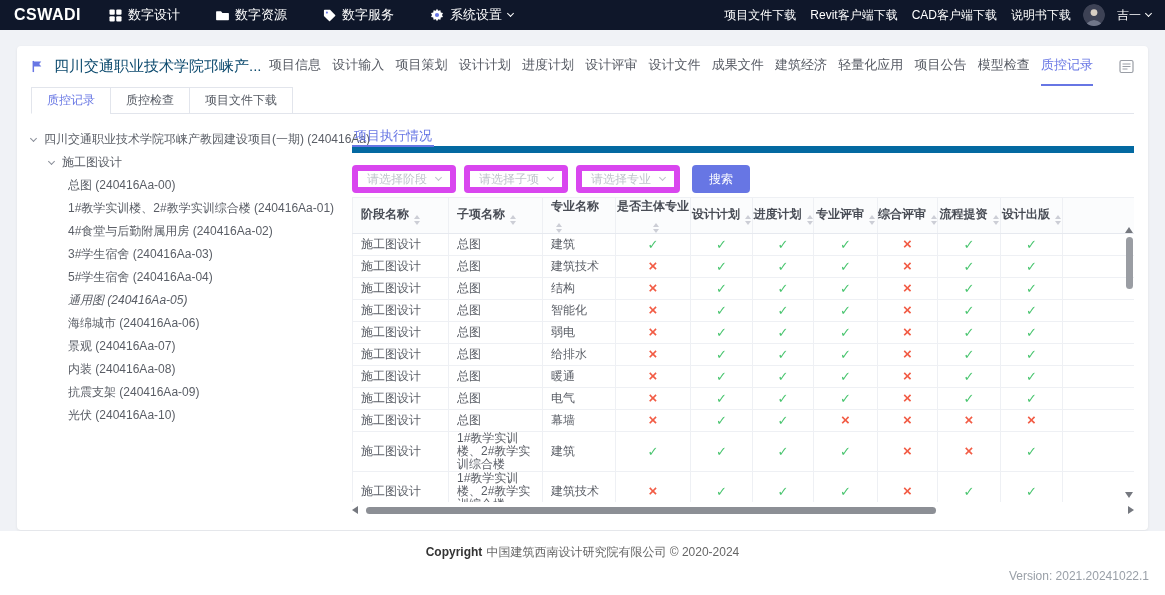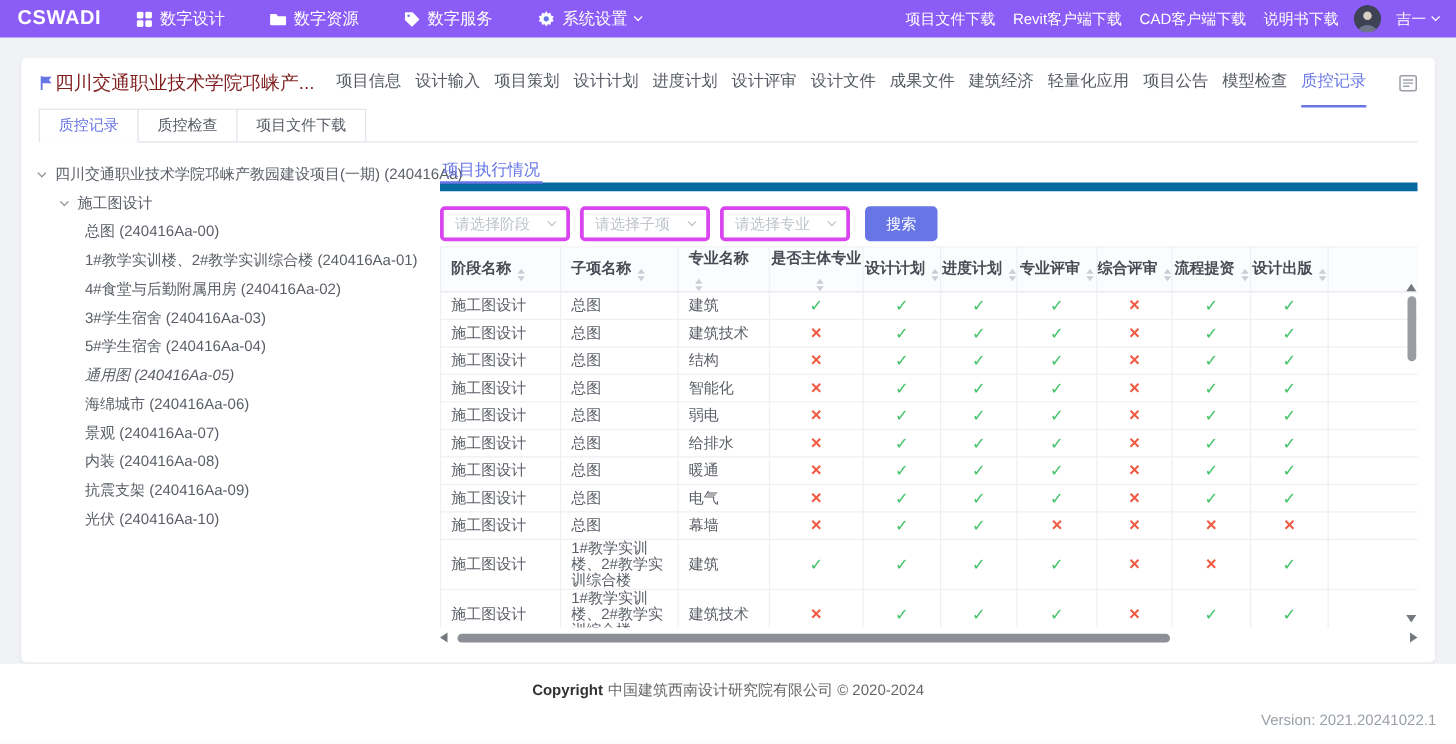--- a/index.html
+++ b/index.html
@@ -3,37 +3,37 @@
 <meta charset="utf-8">
 <style>
   * { box-sizing: border-box; }
   html,body { margin:0; padding:0; }
   body {
     width:1165px; height:595px; overflow:hidden; position:relative;
     background:#f0f2f6;
     font-family:"Liberation Sans","DejaVu Sans",sans-serif;
   }
   
-  .navbar { height:30px; background:#8b5cf6; display:flex; align-items:center; padding:0 14px; color:#fff; }
+  .navbar { height:30px; background:#0f172a; display:flex; align-items:center; padding:0 14px; color:#fff; }
   .logo { font-weight:bold; font-size:16px; letter-spacing:.5px; margin-right:28px; }
   .nav-menu { display:flex; gap:36px; font-size:13px; }
   .nav-item { display:flex; align-items:center; gap:6px; cursor:pointer; }
   .nav-item .ico { display:flex; align-items:center; }
   .nav-right { margin-left:auto; display:flex; align-items:center; gap:12px; font-size:12px; }
   .nav-links { display:flex; gap:14px; }
   .nav-link { cursor:pointer; }
   .chev-w { width:5px; height:5px; border-right:1.2px solid #fff; border-bottom:1.2px solid #fff;
             transform:rotate(45deg); display:inline-block; margin-top:-3px; }
   .avatar { width:22px; height:22px; border-radius:50%; overflow:hidden; flex:none; cursor:pointer; }
   .user-menu { display:flex; align-items:center; gap:5px; cursor:pointer; }
   
   .card { margin:16px 17px 0; background:#fff; border-radius:4px; height:484px; padding:0 14px;
           box-shadow:0 1px 3px rgba(0,0,0,.07); position:relative; }
   .title-row { height:40px; display:flex; align-items:center; }
-  .proj-title { display:flex; align-items:center; gap:0; color:#7f1d1d; font-size:15px; width:232px; flex:none; }
+  .proj-title { display:flex; align-items:center; gap:10px; color:#0c4a6e; font-size:15px; width:232px; flex:none; }
   .proj-tabs { flex:1; display:flex; justify-content:space-between; padding:0 26px 0 6px; font-size:13px;
                color:#565a63; height:100%; align-items:stretch; }
   .proj-tab { display:flex; align-items:center; cursor:pointer; border-bottom:2px solid transparent; }
   .proj-tab.active { color:#6776e4; border-bottom-color:#6776e4; }
   .list-icon { flex:none; display:flex; align-items:center; cursor:pointer; }
   
   .subtabs { display:flex; border-bottom:1px solid #e2e5ec; height:28px; align-items:flex-end; }
   .subtab { height:27px; line-height:25px; padding:0 15px; font-size:12px; color:#555a63;
             border:1px solid #e2e5ec; margin-bottom:-1px; background:#fff; cursor:pointer; }
   .subtab + .subtab { margin-left:-1px; }
@@ -42,21 +42,21 @@
   .content { display:flex; margin-top:12px;gap:41px; }
   .tree { width:280px; flex:none; font-size:12px; color:#5a5e66; padding-top:2px; }
   .tree-row { height:23px; display:flex; align-items:center; cursor:pointer; white-space:nowrap; }
   .chev { width:5px; height:5px; border-right:1.3px solid #8a8f99; border-bottom:1.3px solid #8a8f99;
           transform:rotate(45deg); display:inline-block; flex:none; margin:-3px 8px 0 0; }
   .panel { flex:1; min-width:0; }
   .panel-tabbar { border-bottom:7px solid #0369a1; display:flex; height:27px; }
   .panel-tab { font-size:13px; color:#6776e4; padding:0 2px; border-bottom:2px solid #6776e4;
                margin-bottom:-1px; display:flex; align-items:center; cursor:pointer; }
   .filters { display:flex; gap:8px; margin-top:12px; align-items:center; }
-  .select { width:104px; height:28px; border:3px solid #d946ef; border-radius:4px; display:flex;
+  .select { width:104px; height:28px; border:6px solid #d946ef; border-radius:4px; display:flex;
             align-items:center; justify-content:space-between; padding:0 9px; color:#bfc4cc;
             font-size:12px; background:#fff; cursor:pointer; }
   .chev-g { width:5px; height:5px; border-right:1.2px solid #c0c4cc; border-bottom:1.2px solid #c0c4cc;
             transform:rotate(45deg); margin-top:-3px; }
   .search-btn { height:28px; padding:0 17px; background:#6776e4; color:#fff; font-size:12px;
                 border:none; border-radius:4px; cursor:pointer; margin-left:4px; }
   
   .table-wrap { margin-top:4px; position:relative; }
   .table-viewport { overflow:hidden; height:305px; position:relative; }
   table { border-collapse:collapse; table-layout:fixed; width:910px; }

